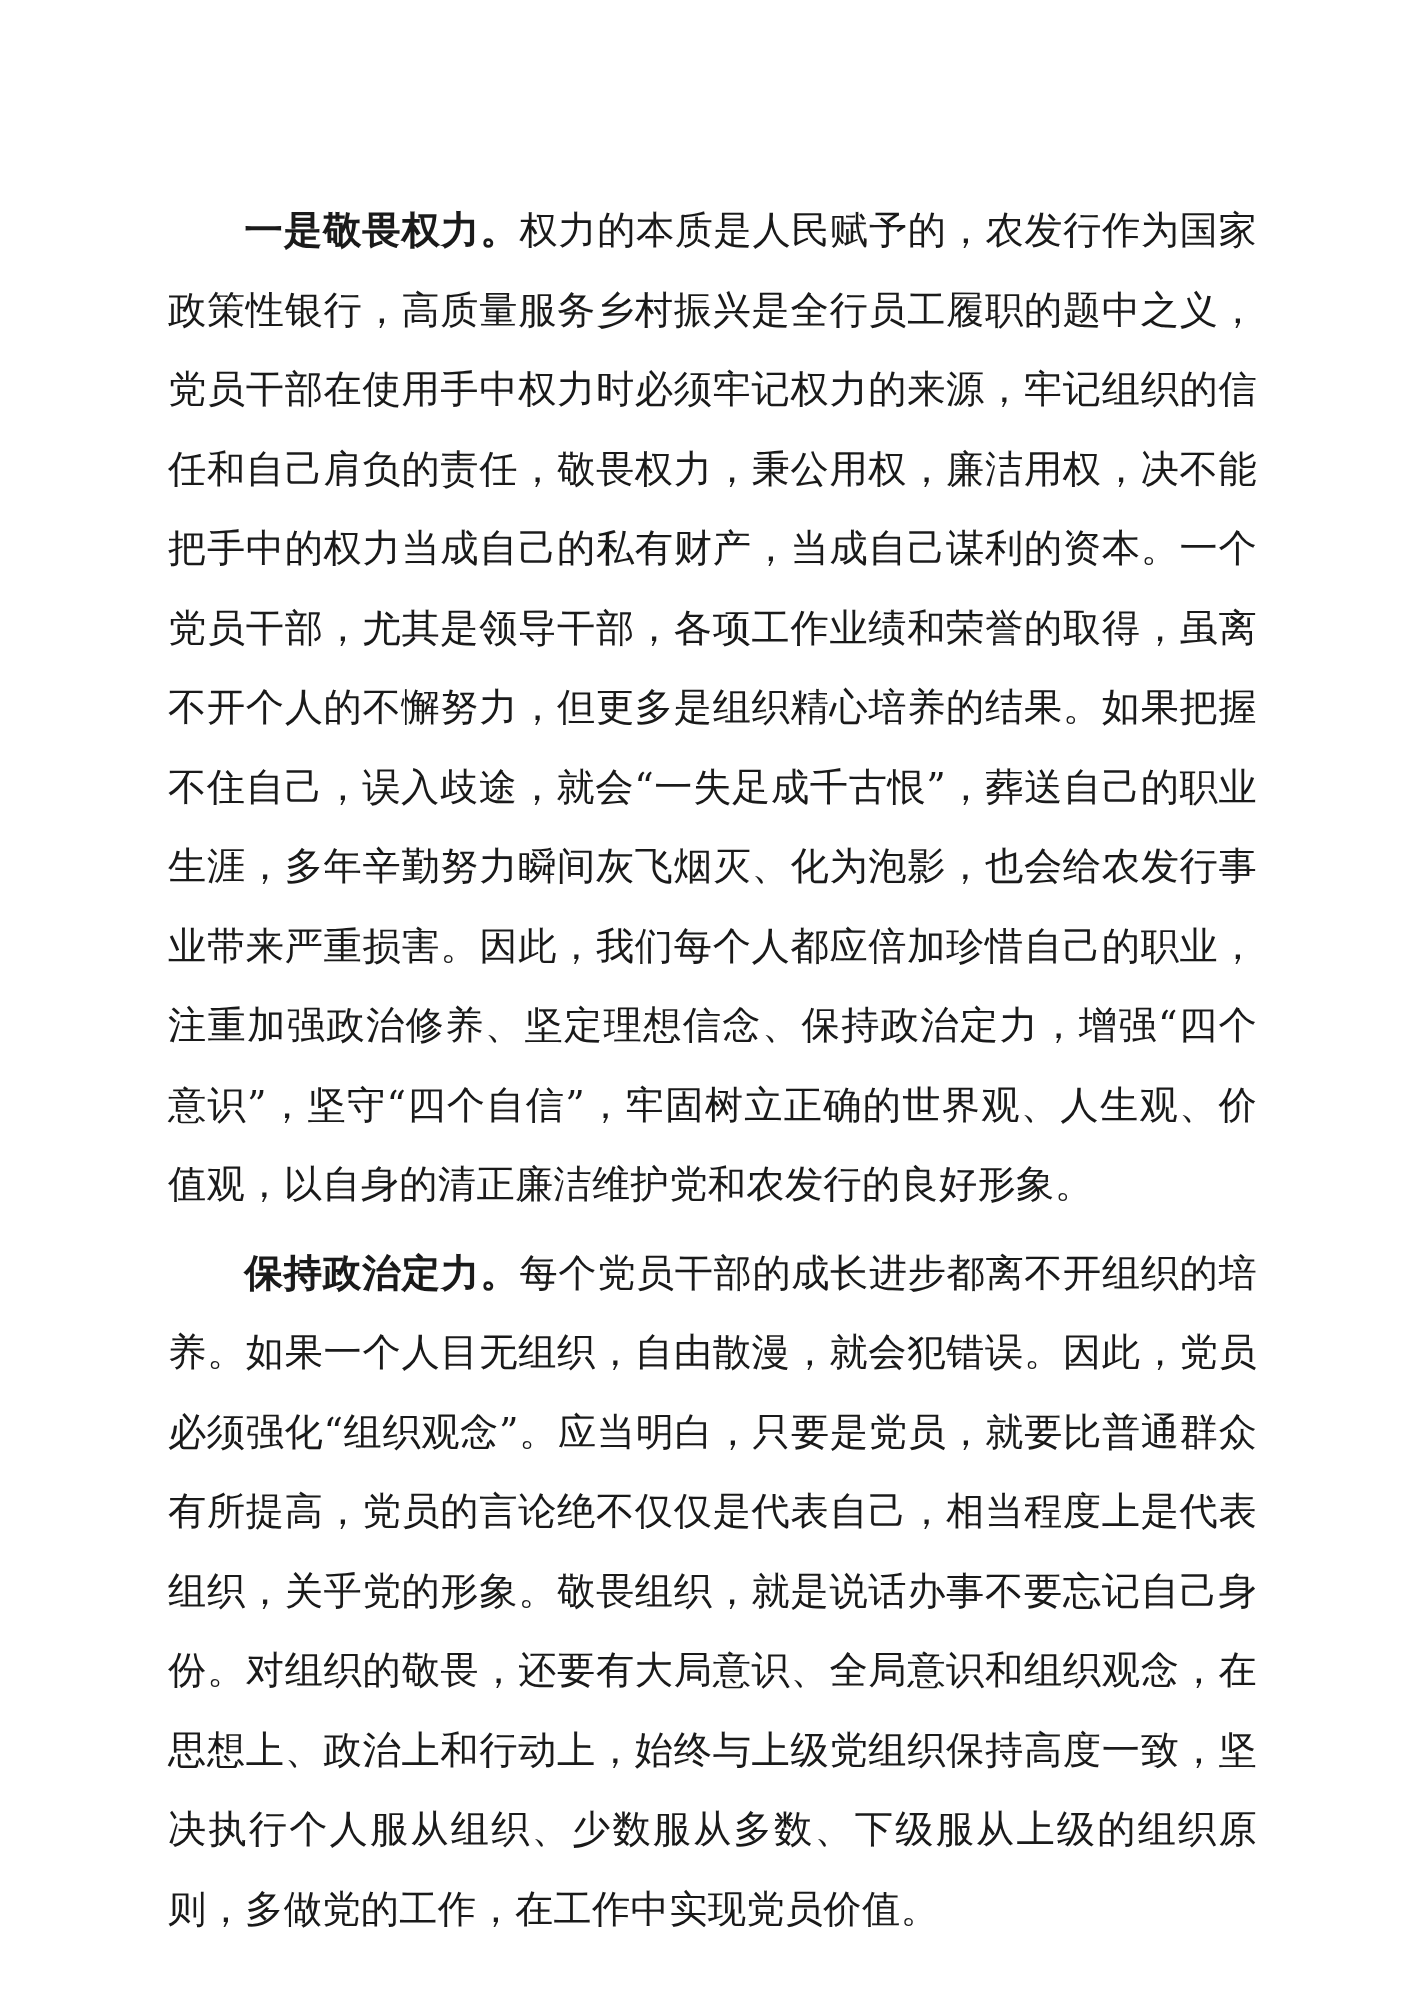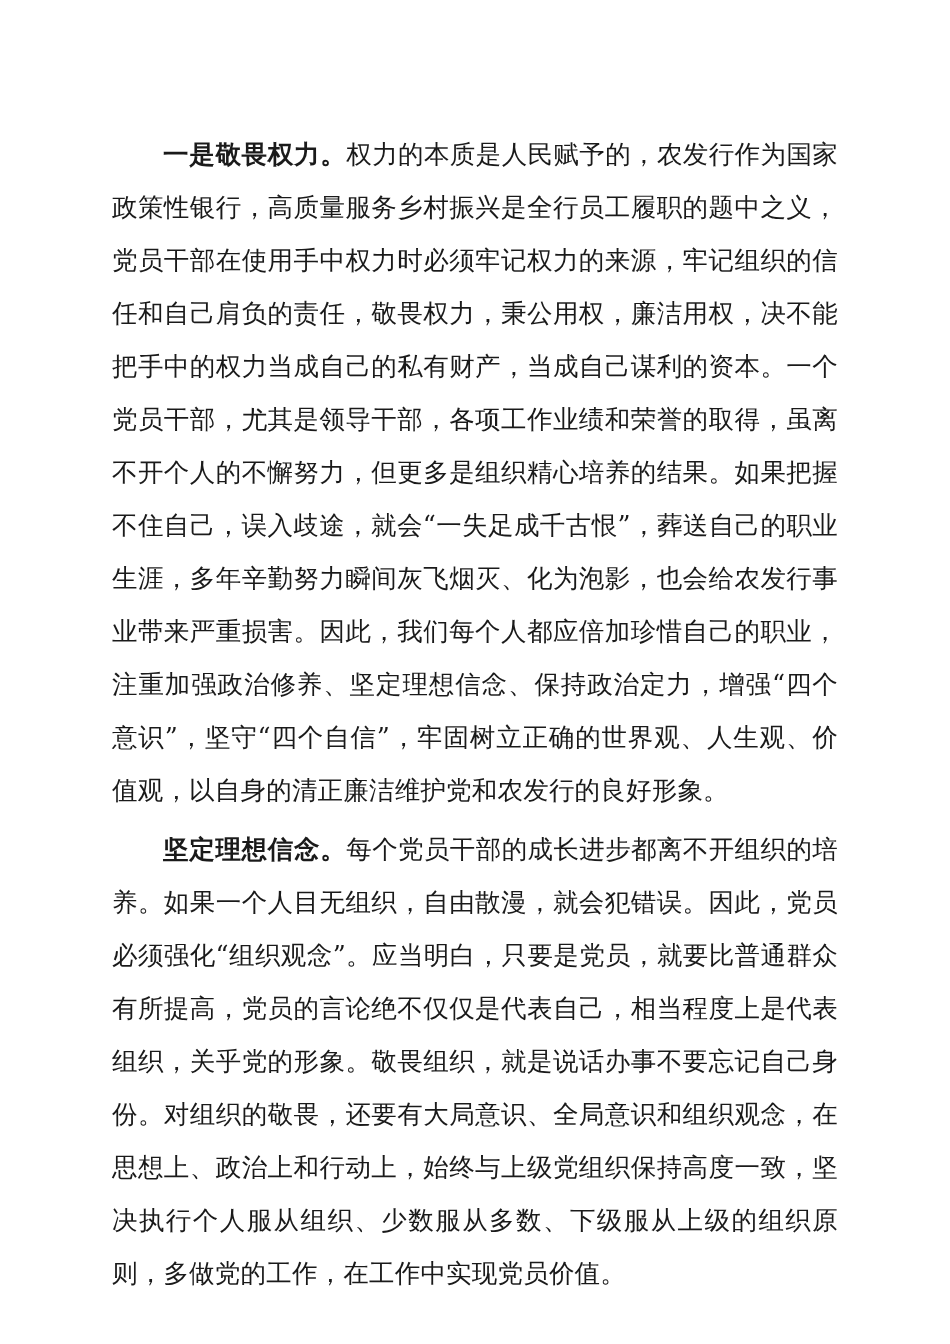--- a/index.html
+++ b/index.html
@@ -46,16 +46,16 @@
   }
 </style>
 </head>
 <body>
 
 <div class="page">
   <div class="doc-body">
 
     <p class="para para-1"><span class="lead">一是敬畏权力。</span><span>权力的本质是人民赋予的，农发行作为国家政策性银行，高质量服务乡村振兴是全行员工履职的题中之义，党员干部在使用手中权力时必须牢记权力的来源，牢记组织的信任和自己肩负的责任，敬畏权力，秉公用权，廉洁用权，决不能把手中的权力当成自己的私有财产，当成自己谋利的资本。一个党员干部，尤其是领导干部，各项工作业绩和荣誉的取得，虽离不开个人的不懈努力，但更多是组织精心培养的结果。如果把握不住自己，误入歧途，就会“一失足成千古恨”，葬送自己的职业生涯，多年辛勤努力瞬间灰飞烟灭、化为泡影，也会给农发行事业带来严重损害。因此，我们每个人都应倍加珍惜自己的职业，注重加强政治修养、坚定理想信念、保持政治定力，增强“四个意识”，坚守“四个自信”，牢固树立正确的世界观、人生观、价值观，以自身的清正廉洁维护党和农发行的良好形象。</span></p>
 
-    <p class="para para-2"><span class="lead">坚定理想信念。</span><span>每个党员干部的成长进步都离不开组织的培养。如果一个人目无组织，自由散漫，就会犯错误。因此，党员必须强化“组织观念”。应当明白，只要是党员，就要比普通群众有所提高，党员的言论绝不仅仅是代表自己，相当程度上是代表组织，关乎党的形象。敬畏组织，就是说话办事不要忘记自己身份。对组织的敬畏，还要有大局意识、全局意识和组织观念，在思想上、政治上和行动上，始终与上级党组织保持高度一致，坚决执行个人服从组织、少数服从多数、下级服从上级的组织原则，多做党的工作，在工作中实现党员价值。</span></p>
+    <p class="para para-2"><span class="lead">保持政治定力。</span><span>每个党员干部的成长进步都离不开组织的培养。如果一个人目无组织，自由散漫，就会犯错误。因此，党员必须强化“组织观念”。应当明白，只要是党员，就要比普通群众有所提高，党员的言论绝不仅仅是代表自己，相当程度上是代表组织，关乎党的形象。敬畏组织，就是说话办事不要忘记自己身份。对组织的敬畏，还要有大局意识、全局意识和组织观念，在思想上、政治上和行动上，始终与上级党组织保持高度一致，坚决执行个人服从组织、少数服从多数、下级服从上级的组织原则，多做党的工作，在工作中实现党员价值。</span></p>
 
   </div>
 </div>
 
 </body></html>

